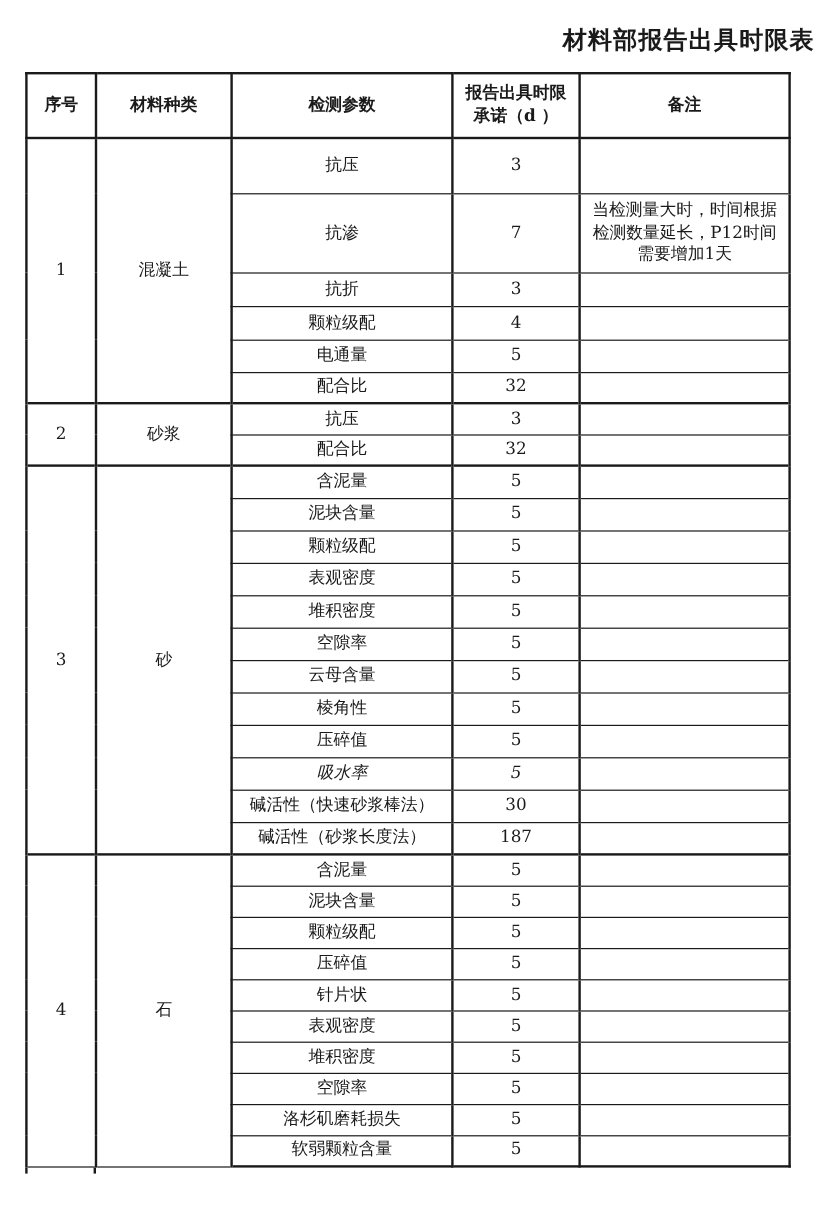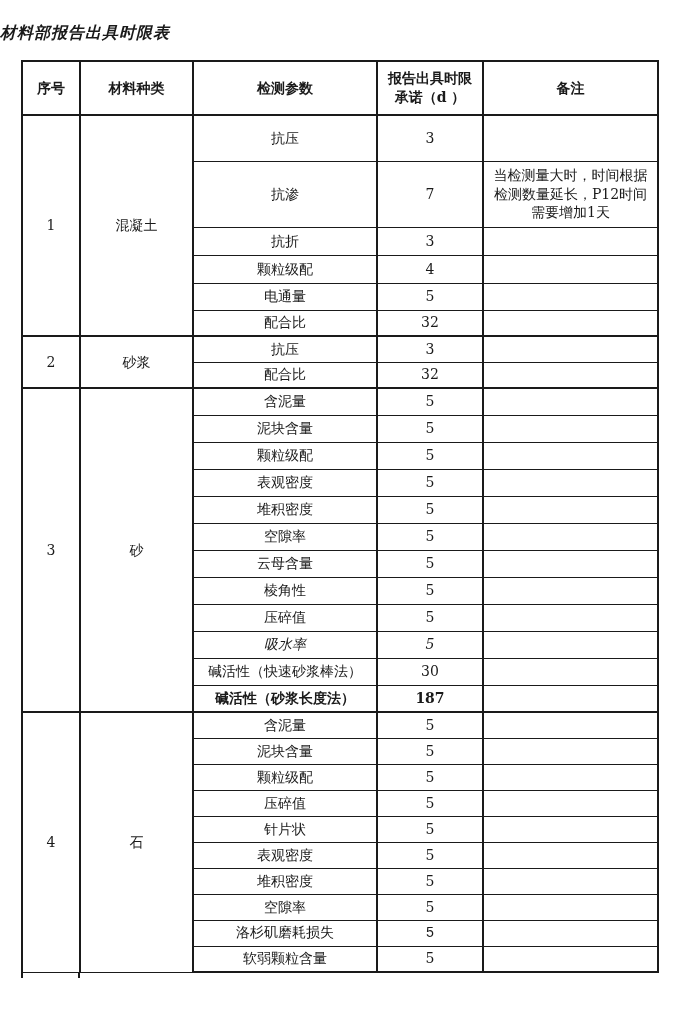--- a/index.html
+++ b/index.html
@@ -10,26 +10,25 @@
   body {
     width: 679px;
     height: 1011px;
     position: relative;
     font-family: "DejaVu Serif", "Liberation Serif", serif;
     color: #1a1a1a;
     overflow: hidden;
   }
   .doc-title {
     margin: 21px 0 0 0;
-    font-size: 16px;
+    font-size: 20px;
     font-weight: bold;
-    text-align: left;
+    text-align: right;
     letter-spacing: 1px;
     line-height: 24px;
-    font-style: italic;
   }
   .table-wrap {
     position: relative;
     margin: 15px 0 0 21px;
     width: 636px;
   }
   table.limits {
     border-collapse: collapse;
     table-layout: fixed;
     width: 636px;
@@ -197,21 +196,21 @@
         <tr style="height: 27px; font-style: italic;">
           <td>吸水率</td>
           <td>5</td>
           <td class="remark-cell"></td>
         </tr>
         <tr style="height: 27px; padding-left: 29px;">
           <td>碱活性（快速砂浆棒法）</td>
           <td>30</td>
           <td class="remark-cell"></td>
         </tr>
-        <tr style="height: 27px; font-weight: bold;">
+        <tr style="height: 27px;">
           <td>碱活性（砂浆长度法）</td>
           <td>187</td>
           <td class="remark-cell"></td>
         </tr>
         <tr class="group-start" style="height: 26px;">
           <td rowspan="10">4</td>
           <td rowspan="10">石</td>
           <td>含泥量</td>
           <td>5</td>
           <td class="remark-cell"></td>
@@ -244,21 +243,21 @@
         <tr style="height: 26px;">
           <td>堆积密度</td>
           <td>5</td>
           <td class="remark-cell"></td>
         </tr>
         <tr style="height: 26px;">
           <td>空隙率</td>
           <td>5</td>
           <td class="remark-cell"></td>
         </tr>
-        <tr style="height: 26px; font-family: Liberation Mono, monospace;">
+        <tr style="height: 26px;">
           <td>洛杉矶磨耗损失</td>
           <td>5</td>
           <td class="remark-cell"></td>
         </tr>
         <tr style="height: 26px;">
           <td>软弱颗粒含量</td>
           <td>5</td>
           <td class="remark-cell"></td>
         </tr>
       </tbody>

